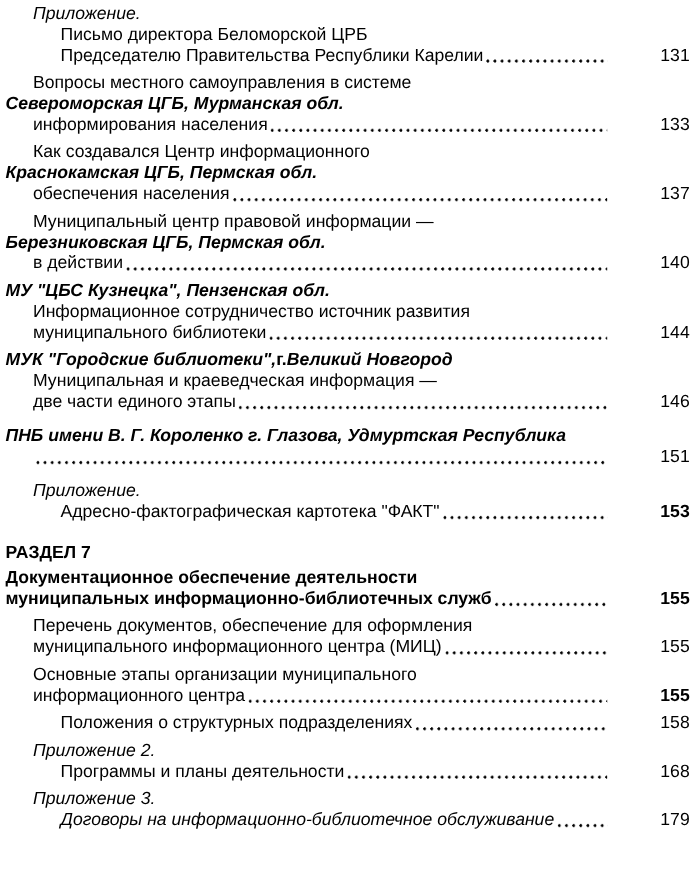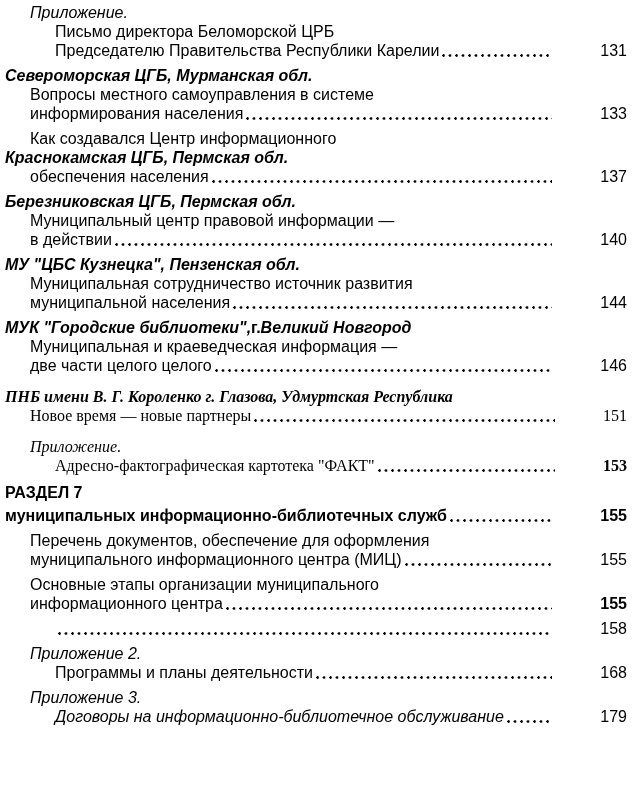--- a/index.html
+++ b/index.html
@@ -19,23 +19,23 @@
   }
   .page {
     box-sizing: border-box;
     width: 633px;
     height: 796px;
     padding: 3px 6px 0 5px;
     background: #ffffff;
   }
   .block { margin-top: 6px; }
   .block:first-child { margin-top: 0; }
-  .t-section-heading { margin-top: 8px; }
+  .t-section-heading { margin-top: 18px; }
   .t-section-title { margin-top: 4px; }
-  .gap-lg { margin-top: 12px; font-family: Liberation Serif, serif; }
+  .gap-lg { margin-top: 12px; }
 
   .line {
     display: flex;
     align-items: baseline;
     white-space: nowrap;
   }
   .indent-0 { padding-left: 0; }
   .indent-1 { padding-left: 25px; }
   .indent-2 { padding-left: 50px; }
 
@@ -66,92 +66,91 @@
         <div class="line indent-2">
           <span class="">Письмо директора Беломорской ЦРБ</span>
         </div>
         <div class="line indent-2">
           <span class="">Председателю Правительства Республики Карелии</span>
           <span class="leader"></span>
           <span class="pg">131</span>
         </div>
       </div>
       <div class="block t-org">
+        <div class="line indent-1">
+          <span class="">Вопросы местного самоуправления в системе</span>
+        </div>
         <div class="line indent-0">
           <span class="b i">Североморская ЦГБ, Мурманская обл.</span>
         </div>
         <div class="line indent-1">
-          <span class="">Вопросы местного самоуправления в системе</span>
-        </div>
-        <div class="line indent-1">
           <span class="">информирования населения</span>
           <span class="leader"></span>
           <span class="pg">133</span>
         </div>
       </div>
       <div class="block t-org">
         <div class="line indent-1">
           <span class="">Как создавался Центр информационного</span>
         </div>
         <div class="line indent-0">
           <span class="b i">Краснокамская ЦГБ, Пермская обл.</span>
         </div>
         <div class="line indent-1">
           <span class="">обеспечения населения</span>
           <span class="leader"></span>
           <span class="pg">137</span>
         </div>
       </div>
       <div class="block t-org">
+        <div class="line indent-1">
+          <span class="">Муниципальный центр правовой информации —</span>
+        </div>
         <div class="line indent-0">
           <span class="b i">Березниковская ЦГБ, Пермская обл.</span>
         </div>
         <div class="line indent-1">
-          <span class="">Муниципальный центр правовой информации —</span>
-        </div>
-        <div class="line indent-1">
           <span class="">в действии</span>
           <span class="leader"></span>
           <span class="pg">140</span>
         </div>
       </div>
       <div class="block t-org">
         <div class="line indent-0">
           <span class="b i">МУ "ЦБС Кузнецка", Пензенская обл.</span>
         </div>
         <div class="line indent-1">
-          <span class="">Муниципальная сотрудничество источник развития</span>
-        </div>
-        <div class="line indent-1">
-          <span class="">муниципальной населения</span>
+          <span class="">Информационное сотрудничество источник развития</span>
+        </div>
+        <div class="line indent-1">
+          <span class="">муниципального библиотеки</span>
           <span class="leader"></span>
           <span class="pg">144</span>
         </div>
       </div>
       <div class="block t-org">
         <div class="line indent-0">
           <span class="b i">МУК "Городские библиотеки", </span>
           <span class="b ">г. </span>
           <span class="b i">Великий Новгород</span>
         </div>
         <div class="line indent-1">
           <span class="">Муниципальная и краеведческая информация —</span>
         </div>
         <div class="line indent-1">
-          <span class="">две части целого целого</span>
+          <span class="">две части единого этапы</span>
           <span class="leader"></span>
           <span class="pg">146</span>
         </div>
       </div>
       <div class="block t-org gap-lg">
         <div class="line indent-0">
           <span class="b i">ПНБ имени В. Г. Короленко г. Глазова, Удмуртская Республика</span>
         </div>
         <div class="line indent-1">
-          <span class="">Новое время — новые партнеры</span>
           <span class="leader"></span>
           <span class="pg">151</span>
         </div>
       </div>
       <div class="block t-appendix gap-lg">
         <div class="line indent-1">
           <span class="i">Приложение.</span>
         </div>
         <div class="line indent-2">
           <span class="">Адресно-фактографическая картотека "ФАКТ"</span>
@@ -159,20 +158,23 @@
           <span class="pg b">153</span>
         </div>
       </div>
       <div class="block t-section-heading">
         <div class="line indent-0">
           <span class="b ">РАЗДЕЛ 7</span>
         </div>
       </div>
       <div class="block t-section-title">
         <div class="line indent-0">
+          <span class="b ">Документационное обеспечение деятельности</span>
+        </div>
+        <div class="line indent-0">
           <span class="b ">муниципальных информационно-библиотечных служб</span>
           <span class="leader"></span>
           <span class="pg b">155</span>
         </div>
       </div>
       <div class="block t-sub">
         <div class="line indent-1">
           <span class="">Перечень документов, обеспечение для оформления</span>
         </div>
         <div class="line indent-1">
@@ -186,20 +188,21 @@
           <span class="">Основные этапы организации муниципального</span>
         </div>
         <div class="line indent-1">
           <span class="">информационного центра</span>
           <span class="leader"></span>
           <span class="pg b">155</span>
         </div>
       </div>
       <div class="block t-appendix">
         <div class="line indent-2">
+          <span class="">Положения о структурных подразделениях</span>
           <span class="leader"></span>
           <span class="pg">158</span>
         </div>
       </div>
       <div class="block t-appendix">
         <div class="line indent-1">
           <span class="i">Приложение 2.</span>
         </div>
         <div class="line indent-2">
           <span class="">Программы и планы деятельности</span>

